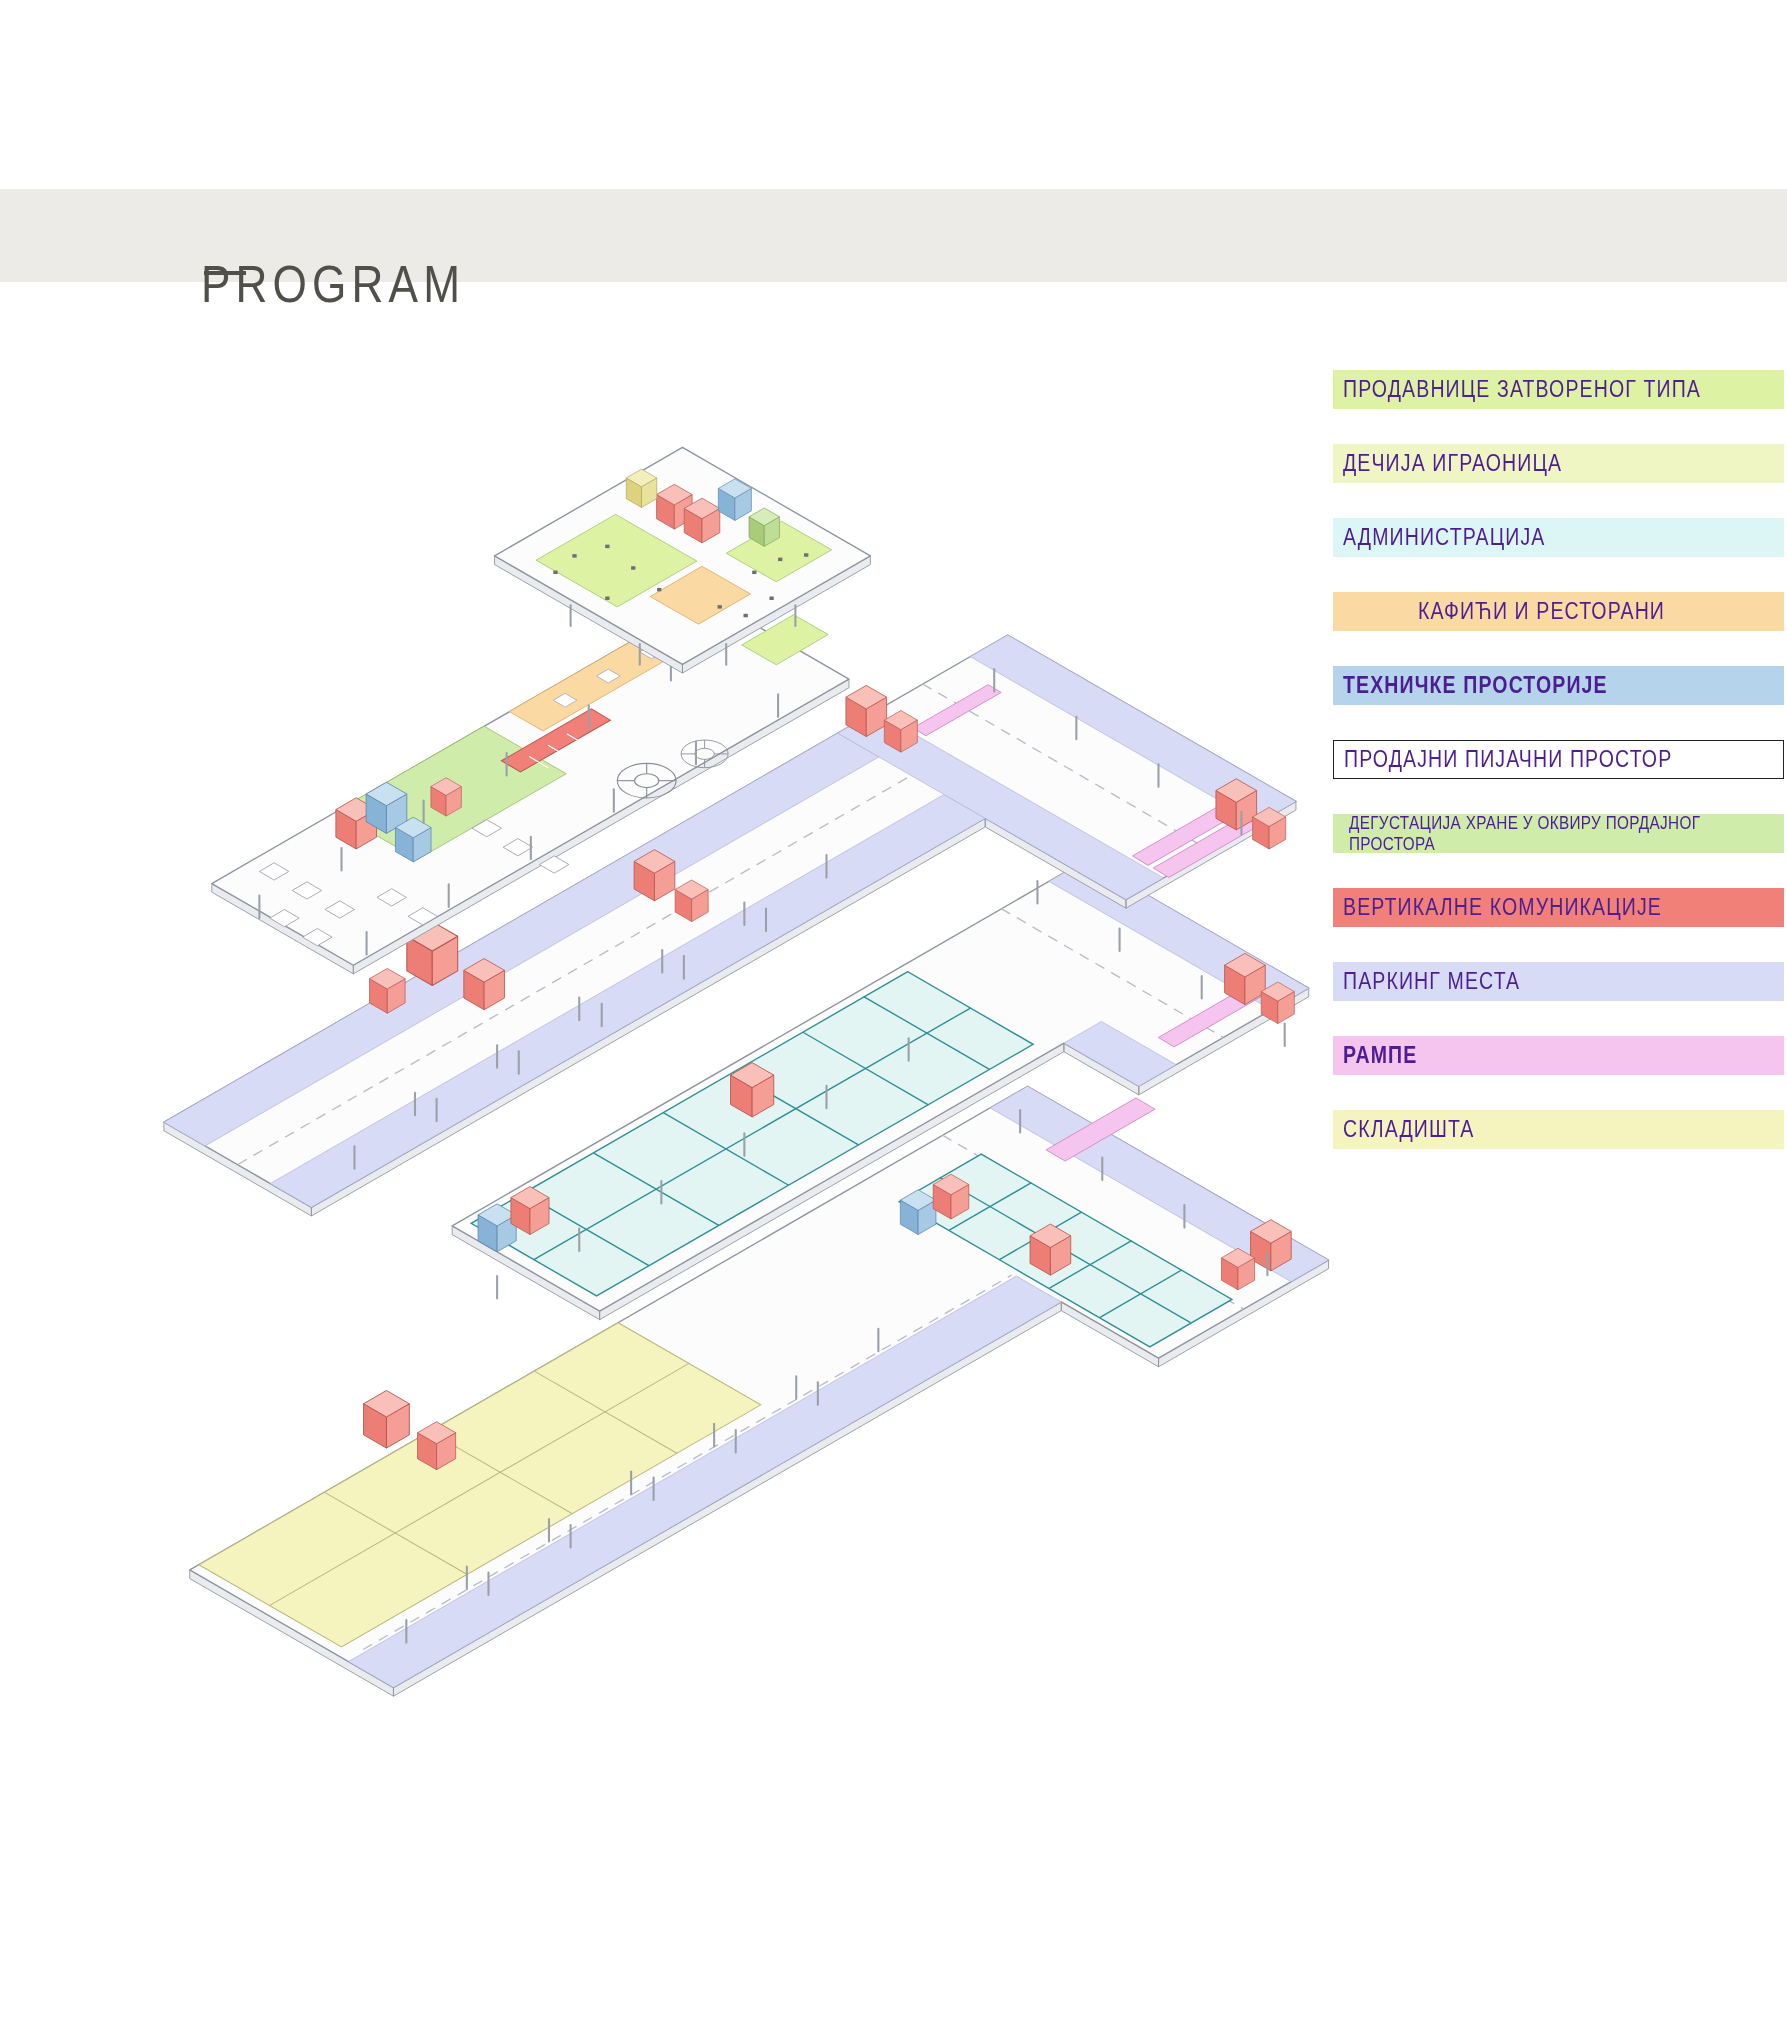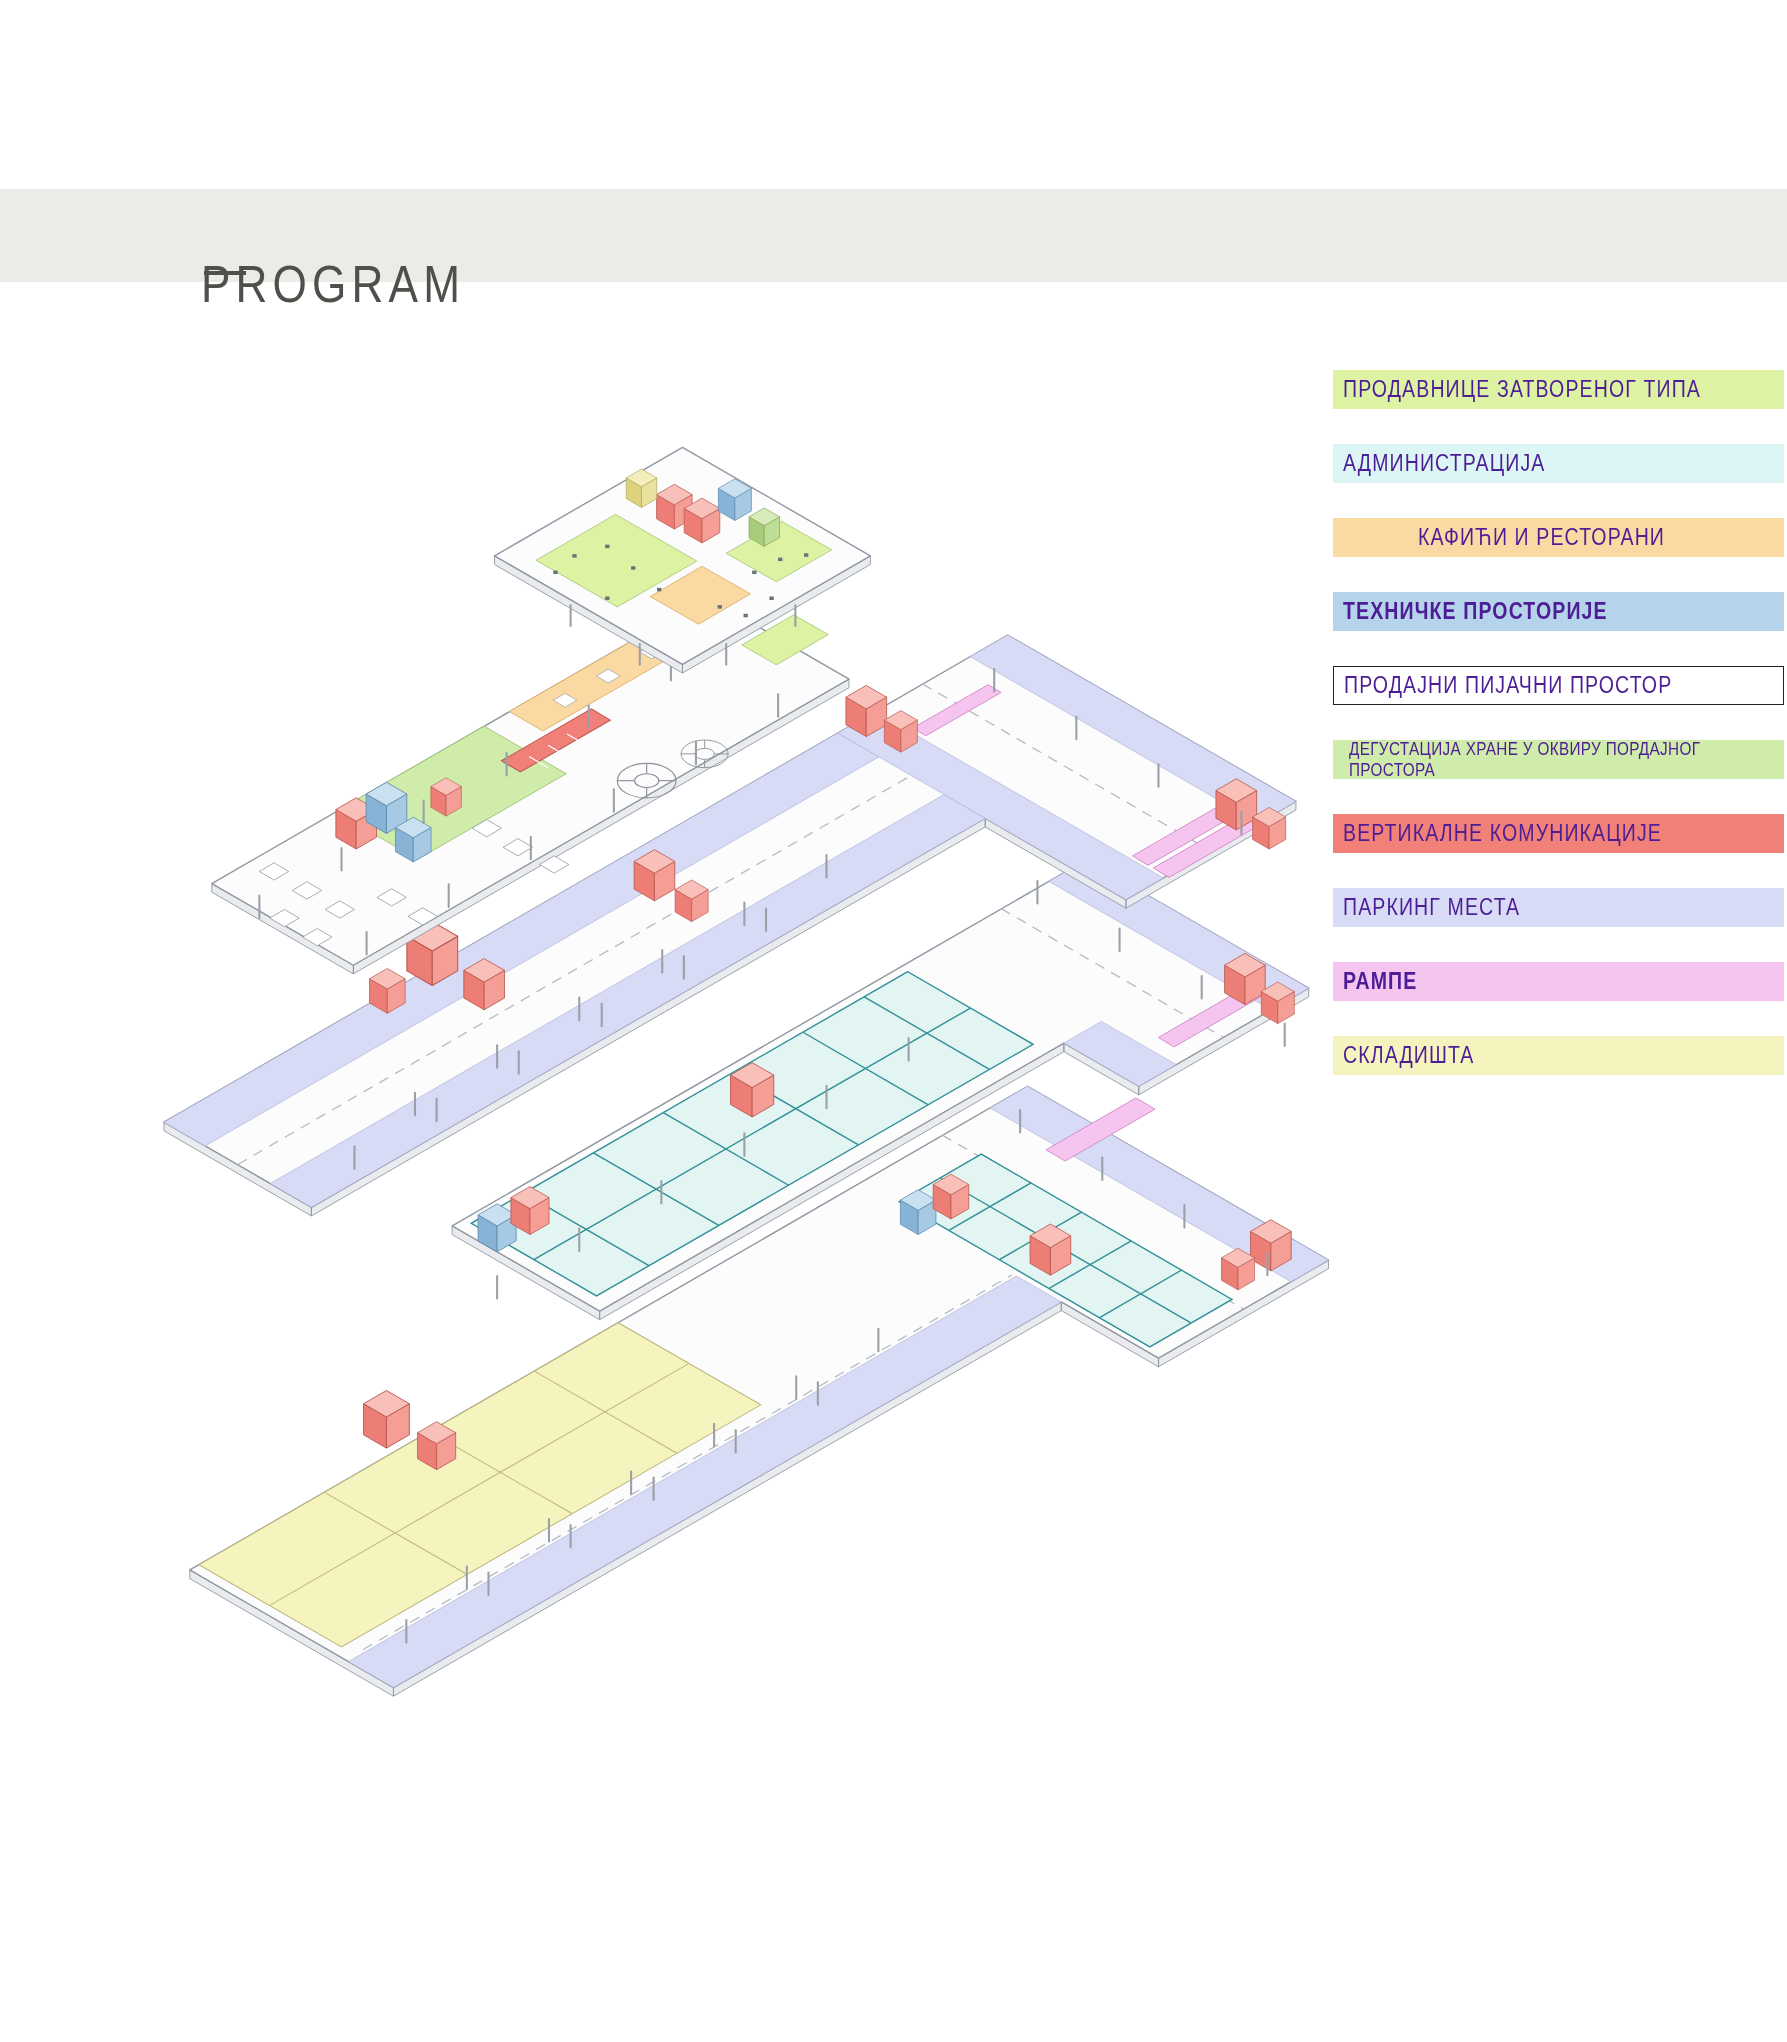--- a/index.html
+++ b/index.html
@@ -322,20 +322,23 @@
   <div class="header-band"></div>
   <div class="title">
     <span class="cond">PROGRAM</span>
   </div>
   <div class="title-underline"></div>
 
   <div class="legend">
     <div class="legend-row lg-1">
       <span class="cond">ПРОДАВНИЦЕ ЗАТВОРЕНОГ ТИПА</span>
     </div>
+    <div class="legend-row lg-2">
+      <span class="cond">ДЕЧИЈА ИГРАОНИЦА</span>
+    </div>
     <div class="legend-row lg-3">
       <span class="cond">АДМИНИСТРАЦИЈА</span>
     </div>
     <div class="legend-row lg-4">
       <span class="cond">КАФИЋИ И РЕСТОРАНИ</span>
     </div>
     <div class="legend-row lg-5">
       <span class="cond">ТЕХНИЧКЕ ПРОСТОРИЈЕ</span>
     </div>
     <div class="legend-row lg-6">

